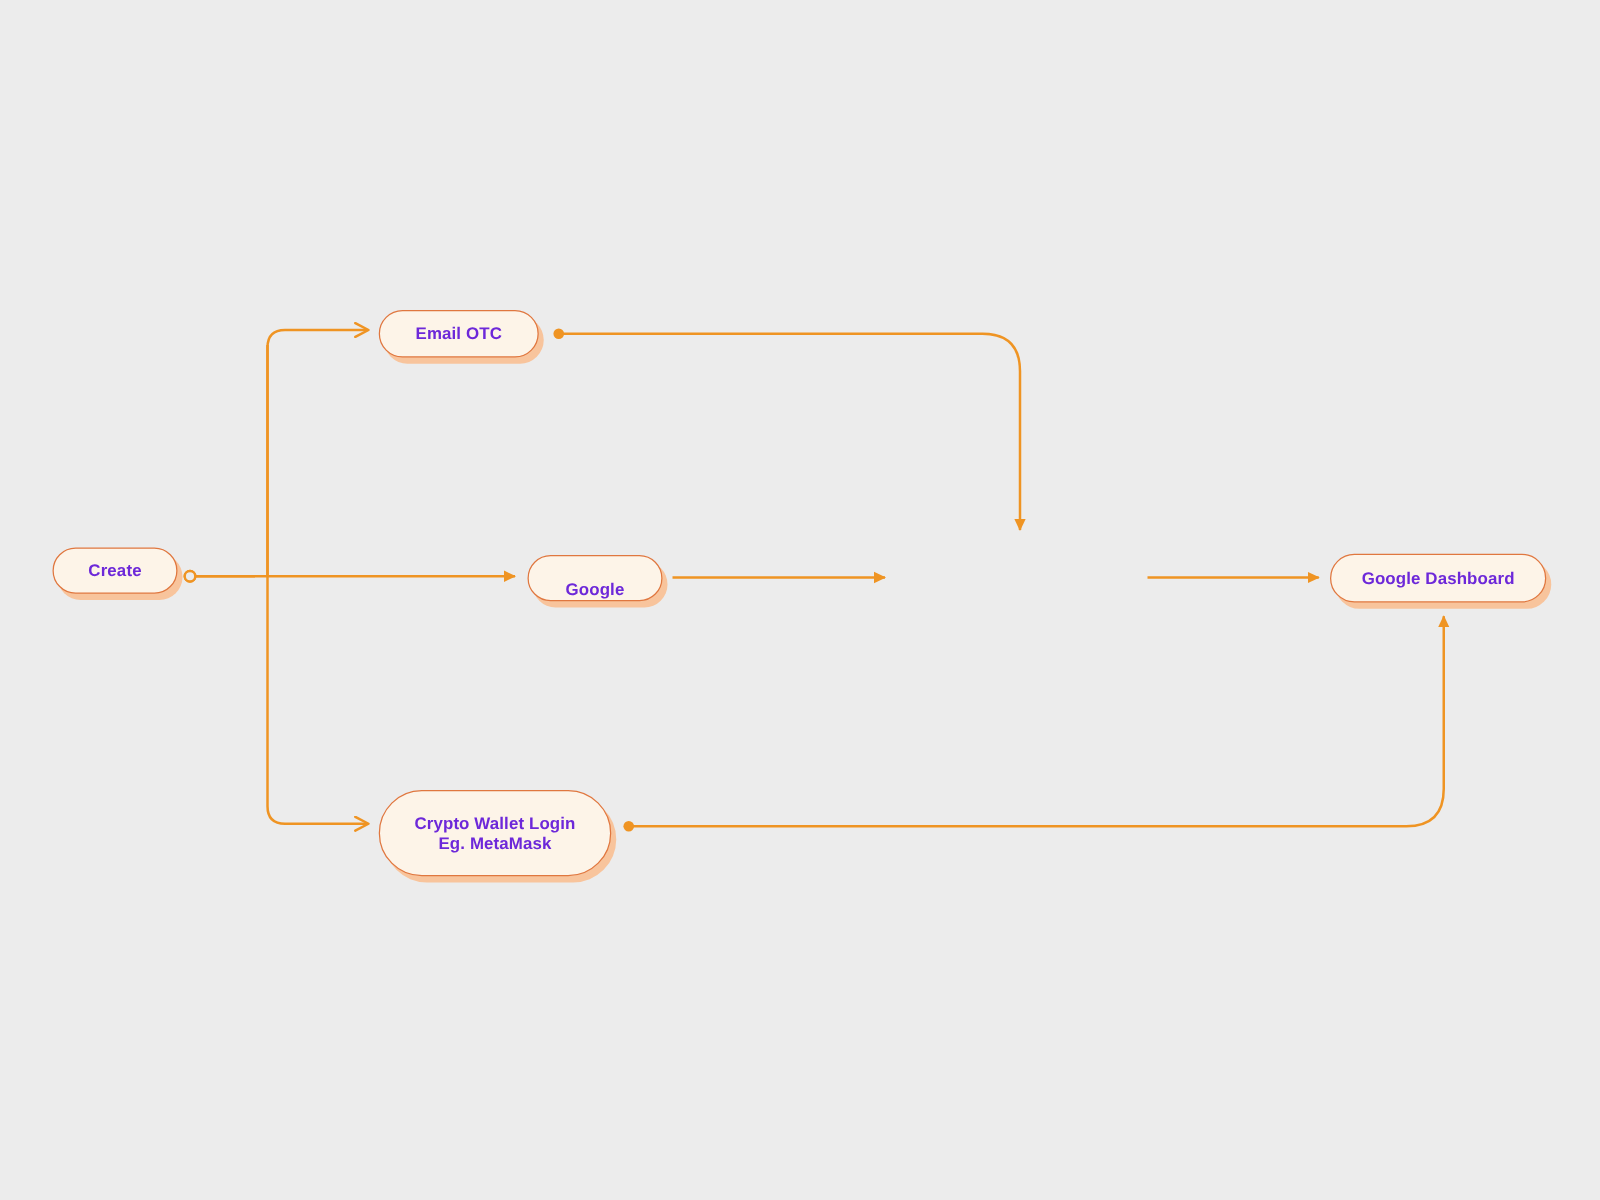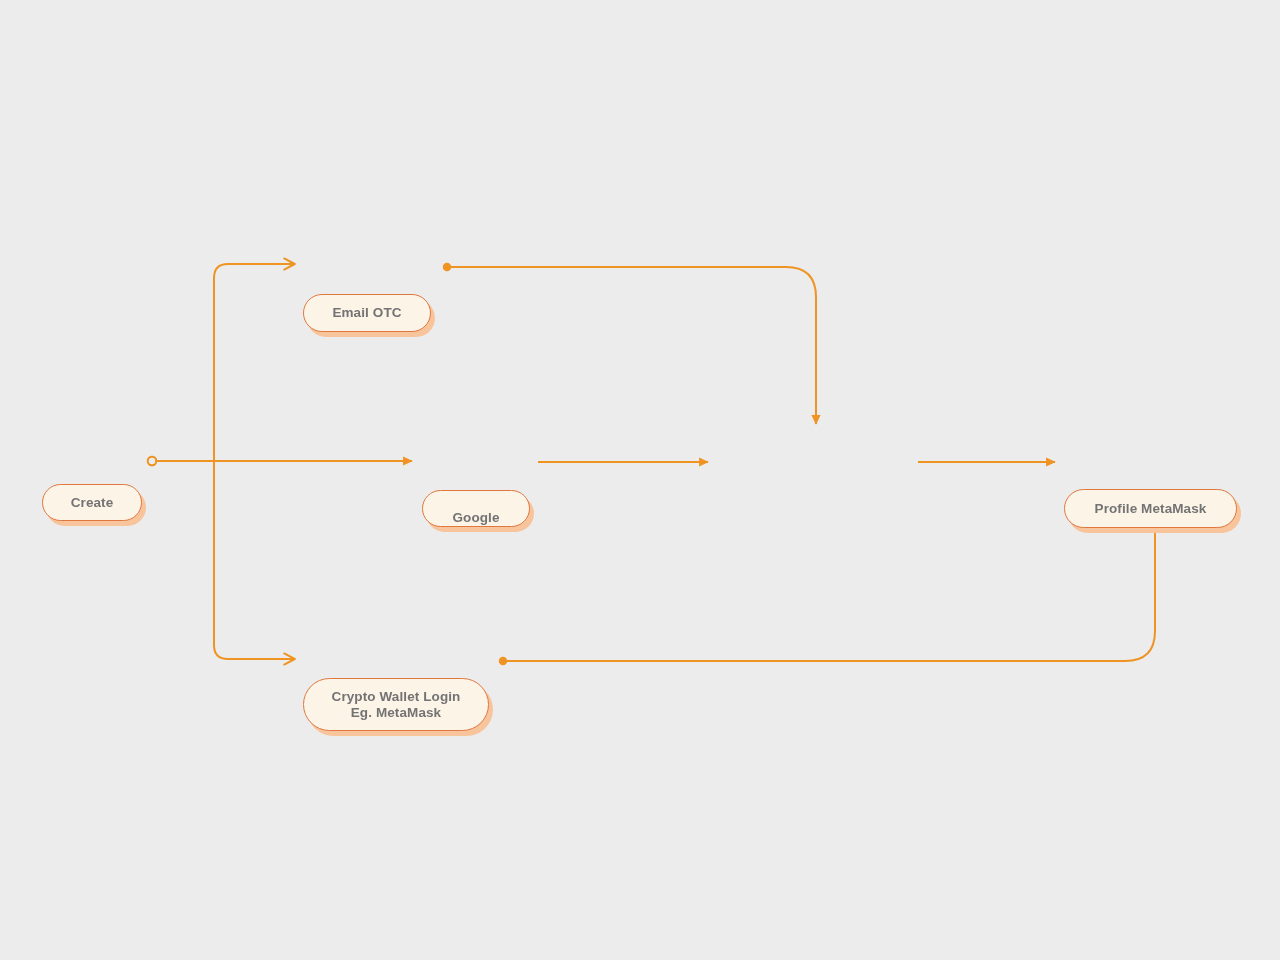--- a/index.html
+++ b/index.html
@@ -29,39 +29,38 @@
     position: absolute;
     box-sizing: border-box;
     background: #fdf4e8;
     border: 1.4px solid #e0773f;
     border-radius: 999px;
     box-shadow: 4px 5px 0 0 #f8c49c;
     display: flex;
     align-items: center;
     justify-content: center;
     text-align: center;
-    color: #737373;
+    color: #6d28d9;
     font-size: 13.5px;
     font-weight: 600;
     line-height: 1.15;
     letter-spacing: 0.1px;
     white-space: pre-line;
     user-select: none;
-    margin-top: 46px;
   }
   .node-label {
     display: block;
     white-space: pre-line;
   }
   #node-login      { left: 42px;   top: 438px; width: 100px; height: 37px; }
   #node-email-otc  { left: 303px;  top: 248px; width: 128px; height: 38px; }
   #node-google     { left: 422px;  top: 444px; width: 108px; height: 37px; align-items: flex-end; }
   #node-wallet     { left: 718px;  top: 434px; width: 192px; height: 54px; }
   #node-dashboard  { left: 1064px; top: 443px; width: 173px; height: 39px; }
-  #node-crypto     { left: 303px;  top: 632px; width: 186px; height: 53px; }
+  #node-crypto     { left: 303px;  top: 632px; width: 186px; height: 69px; }
 </style>
 </head>
 <body>
 
 <div id="canvas">
 
   <svg id="edges" viewBox="0 0 1280 960" width="1280" height="960" xmlns="http://www.w3.org/2000/svg">
     <defs>
       <marker id="solidArrow" viewBox="0 0 10 10" refX="8.6" refY="5" markerWidth="5.2" markerHeight="5.2" orient="auto-start-reverse">
         <path d="M 0 0.6 L 9.4 5 L 0 9.4 z" fill="#ef9423"></path>
@@ -108,16 +107,16 @@
     <span class="node-label">Google</span>
   </div>
 
   <div class="node" id="node-crypto">
     <span class="node-label">Crypto Wallet Login
 Eg. MetaMask</span>
   </div>
 
 
   <div class="node" id="node-dashboard">
-    <span class="node-label">Profile MetaMask</span>
+    <span class="node-label">Google Dashboard</span>
   </div>
 
 </div>
 
 </body></html>

